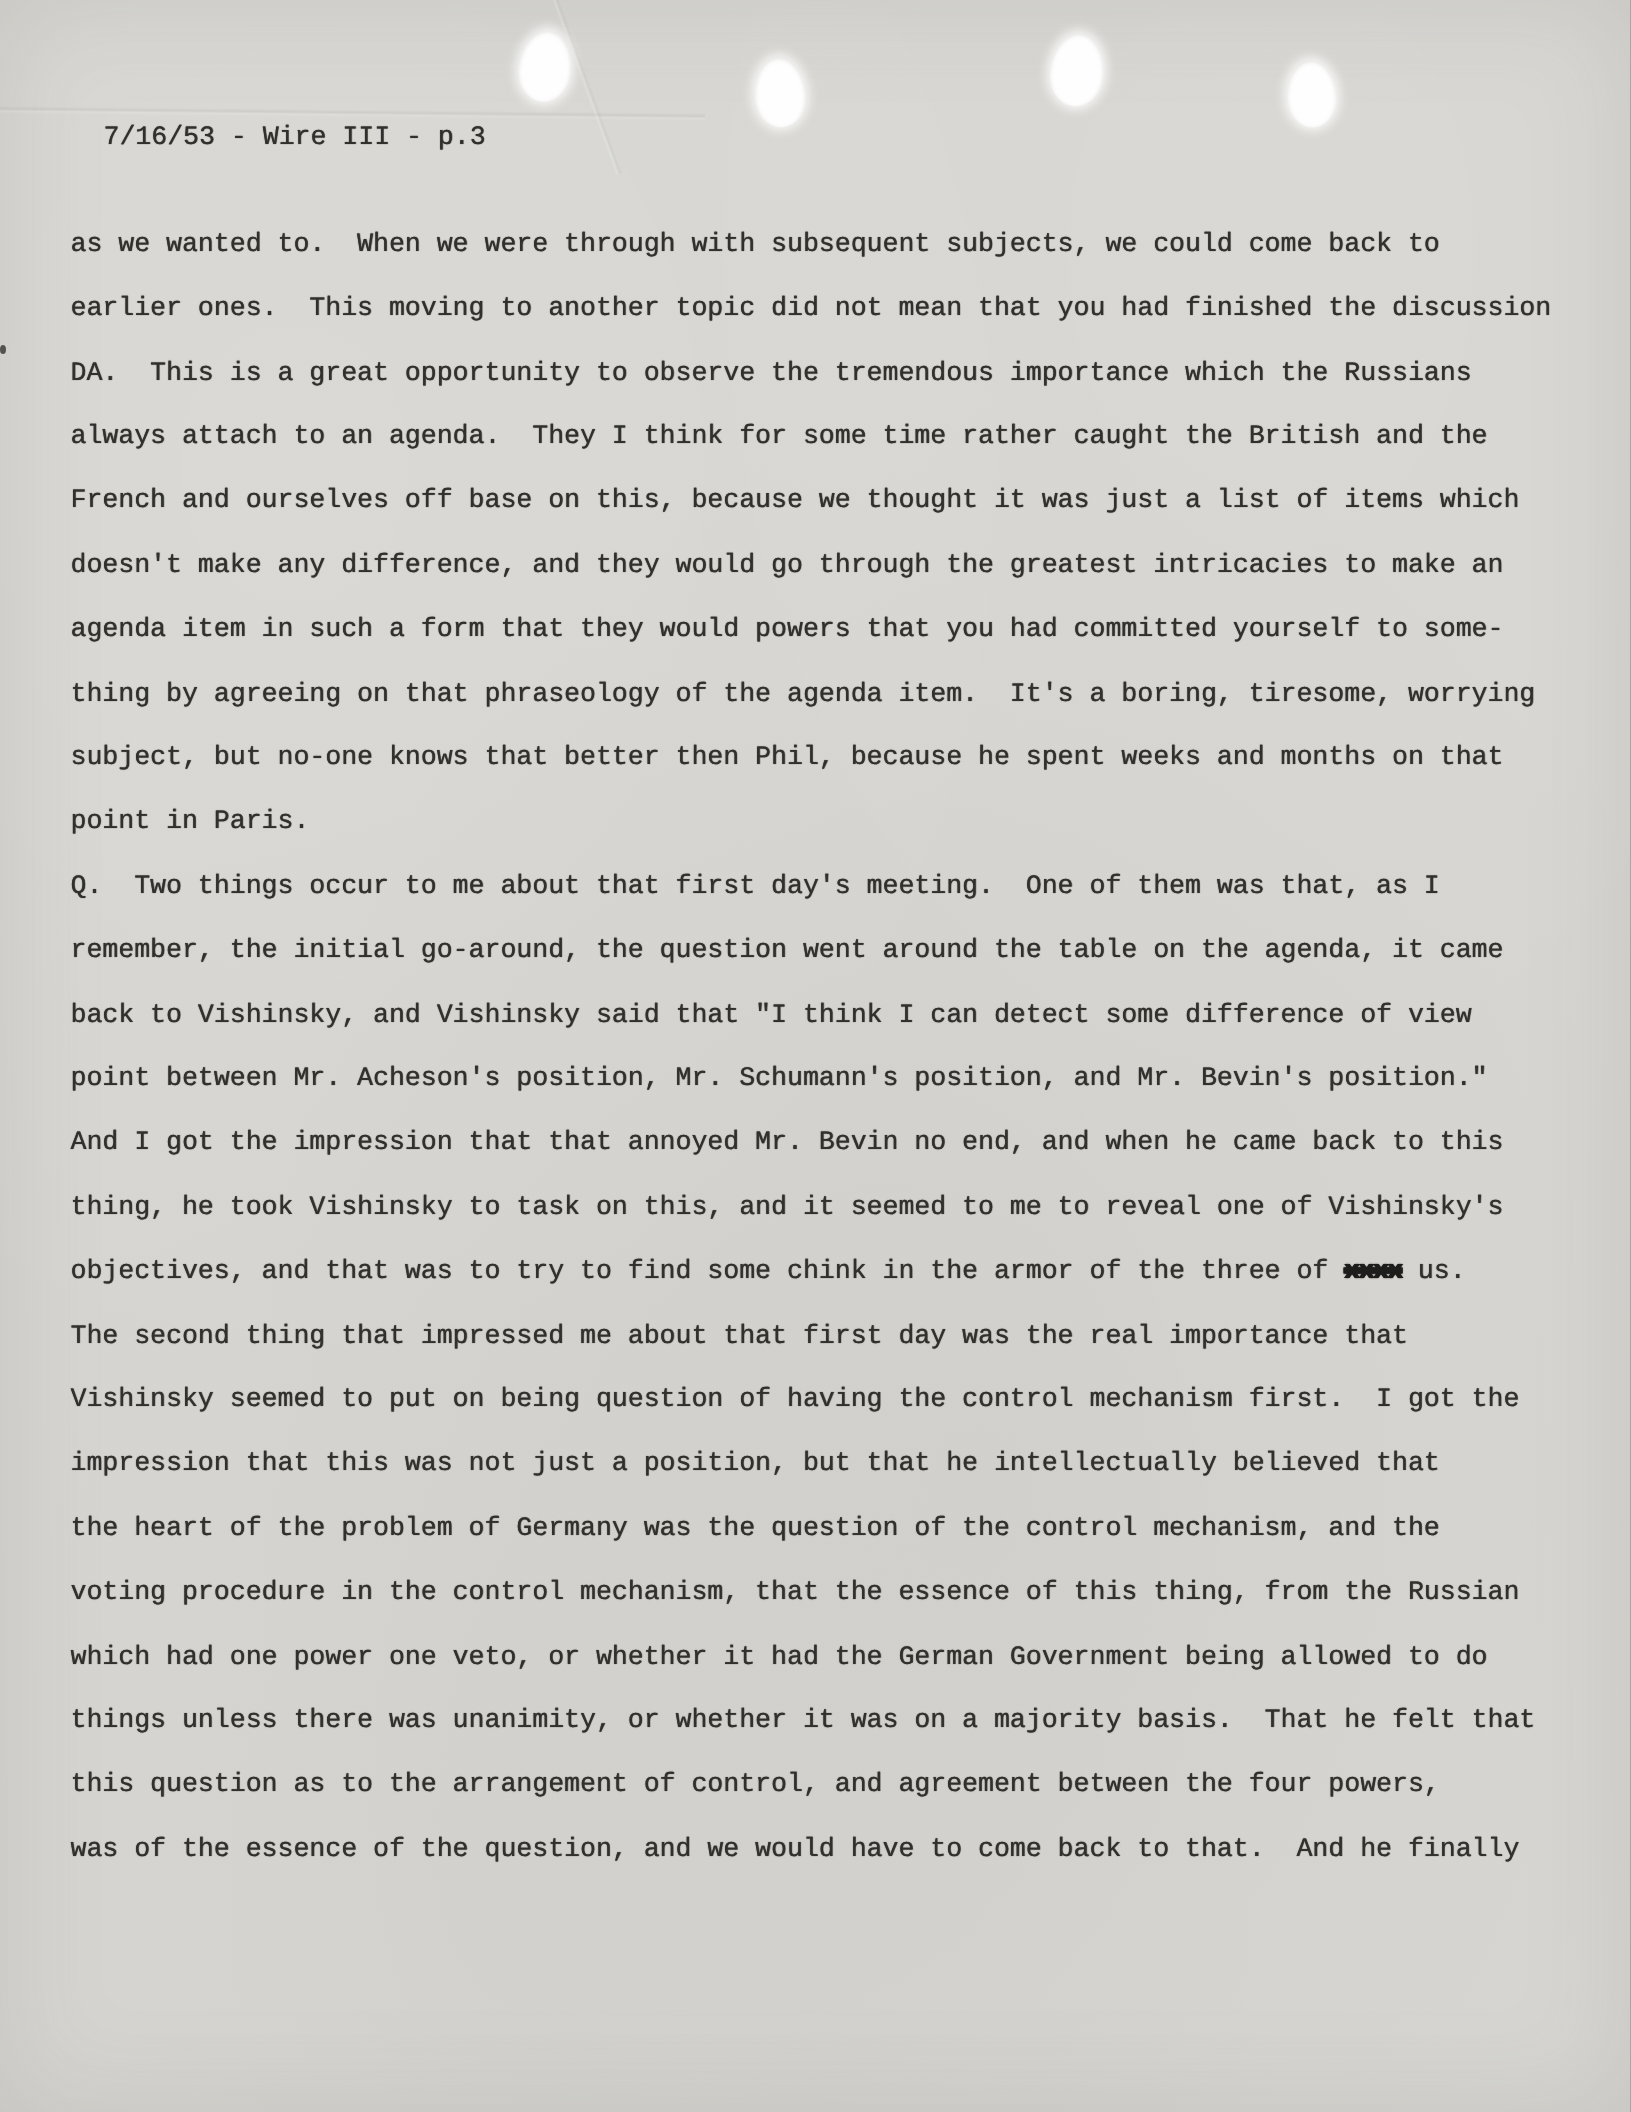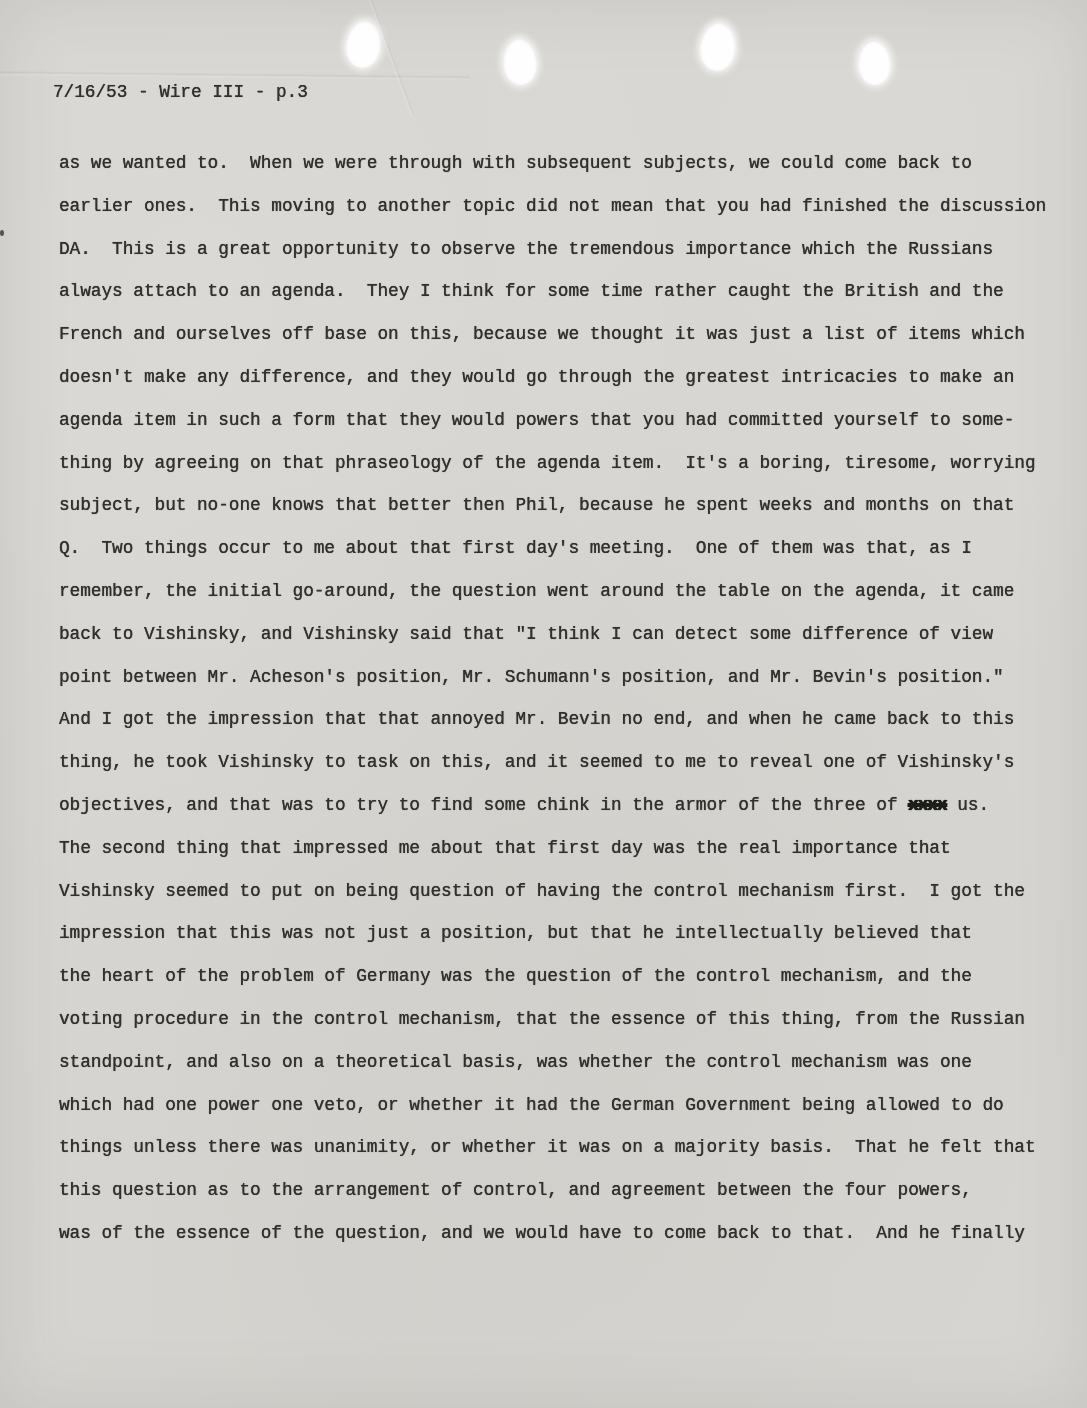--- a/index.html
+++ b/index.html
@@ -44,26 +44,26 @@
   .hole-4 { left: 858px; top: 40px; width: 33px; height: 45px; transform: rotate(-3deg); }
 
   .typed {
     font-size: 17.7px;
     letter-spacing: 0px;
     text-shadow: 0 0 0.7px rgba(46,44,40,0.9), 0.4px 0 0 rgba(46,44,40,0.35);
     white-space: pre;
   }
   .header-line {
     position: absolute;
-    left: 53px;
+    left: 69px;
     top: 82px;
   }
   .body-text {
     position: absolute;
-    left: 59px;
+    left: 47px;
     top: 142px;
     width: 1010px;
   }
   .line {
     height: 42.8px;
     line-height: 42.8px;
   }
   .struck {
     font-weight: bold;
     color: #1d1d1b;
@@ -100,32 +100,32 @@
   <div class="body-text">
     <div class="typed line">as we wanted to.  When we were through with subsequent subjects, we could come back to</div>
     <div class="typed line">earlier ones.  This moving to another topic did not mean that you had finished the discussion</div>
     <div class="typed line">DA.  This is a great opportunity to observe the tremendous importance which the Russians</div>
     <div class="typed line">always attach to an agenda.  They I think for some time rather caught the British and the</div>
     <div class="typed line">French and ourselves off base on this, because we thought it was just a list of items which</div>
     <div class="typed line">doesn't make any difference, and they would go through the greatest intricacies to make an</div>
     <div class="typed line">agenda item in such a form that they would powers that you had committed yourself to some-</div>
     <div class="typed line">thing by agreeing on that phraseology of the agenda item.  It's a boring, tiresome, worrying</div>
     <div class="typed line">subject, but no-one knows that better then Phil, because he spent weeks and months on that</div>
+    <div class="typed line">point in Paris.</div>
     <div class="typed line">Q.  Two things occur to me about that first day's meeting.  One of them was that, as I</div>
     <div class="typed line">remember, the initial go-around, the question went around the table on the agenda, it came</div>
     <div class="typed line">back to Vishinsky, and Vishinsky said that "I think I can detect some difference of view</div>
     <div class="typed line">point between Mr. Acheson's position, Mr. Schumann's position, and Mr. Bevin's position."</div>
     <div class="typed line">And I got the impression that that annoyed Mr. Bevin no end, and when he came back to this</div>
     <div class="typed line">thing, he took Vishinsky to task on this, and it seemed to me to reveal one of Vishinsky's</div>
     <div class="typed line"><span>objectives, and that was to try to find some chink in the armor of the three of </span><span class="struck">xxxx</span><span> us.</span></div>
     <div class="typed line">The second thing that impressed me about that first day was the real importance that</div>
     <div class="typed line">Vishinsky seemed to put on being question of having the control mechanism first.  I got the</div>
     <div class="typed line">impression that this was not just a position, but that he intellectually believed that</div>
     <div class="typed line">the heart of the problem of Germany was the question of the control mechanism, and the</div>
     <div class="typed line">voting procedure in the control mechanism, that the essence of this thing, from the Russian</div>
-    <div class="typed line">standpoint, and also on a theoretical basis, was whether the control mechanism was one</div>
     <div class="typed line">which had one power one veto, or whether it had the German Government being allowed to do</div>
     <div class="typed line">things unless there was unanimity, or whether it was on a majority basis.  That he felt that</div>
     <div class="typed line">this question as to the arrangement of control, and agreement between the four powers,</div>
     <div class="typed line">was of the essence of the question, and we would have to come back to that.  And he finally</div>
   </div>
 
 </div>
 
 </body></html>

